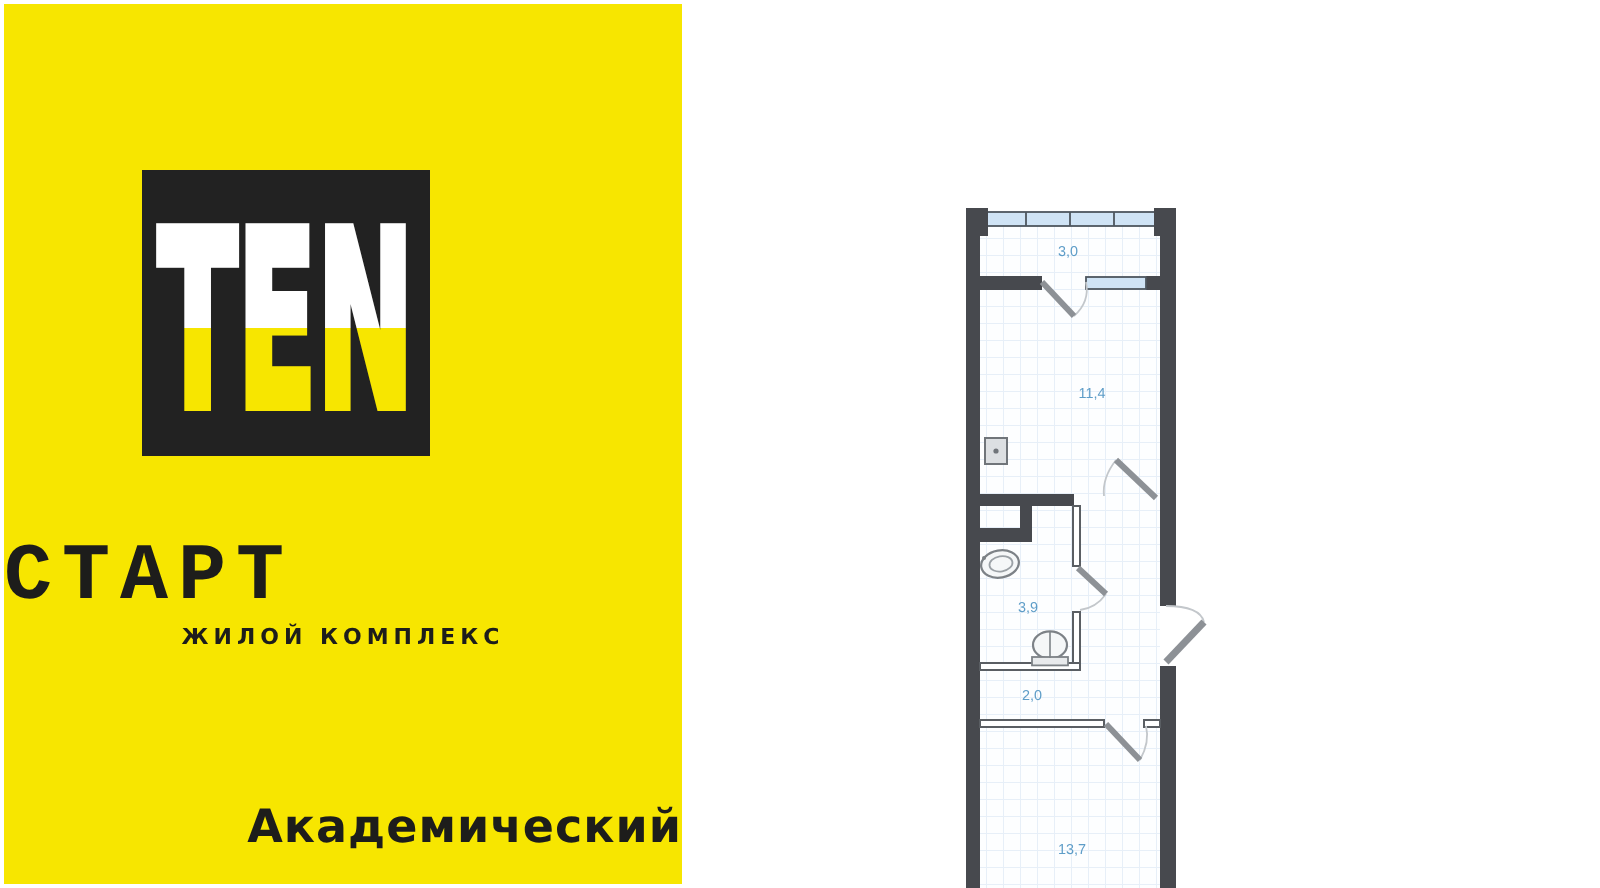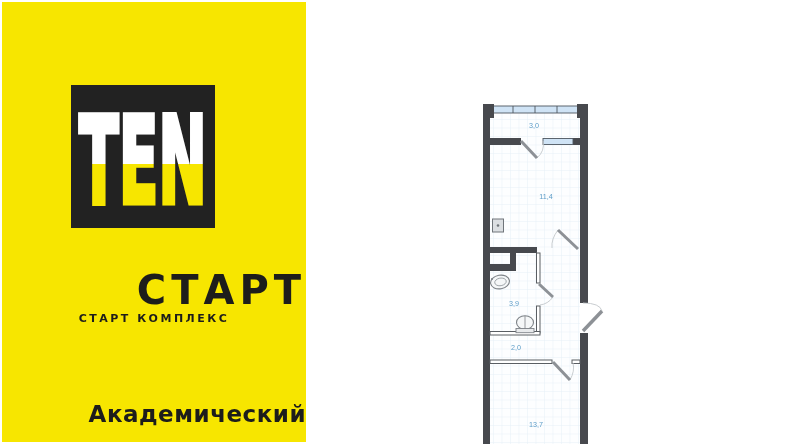--- a/index.html
+++ b/index.html
@@ -1,22 +1,22 @@
 <!DOCTYPE html>
 <html><head>
 <meta charset="utf-8">
 <style>
   html,body{margin:0;padding:0;background:#ffffff;}
   .page{position:relative;width:800px;height:444px;background:#ffffff;overflow:hidden;
         font-family:"DejaVu Sans","Liberation Sans",sans-serif;}
   
-  .banner{position:absolute;left:2px;top:2px;width:304px;height:440px;background:#F7E600;}
+  .banner{position:absolute;left:2px;top:2px;width:339px;height:440px;background:#F7E600;}
   .ten-logo{position:absolute;left:69px;top:83px;width:144px;height:143px;display:block;}
-  .project-name{position:absolute;left:0;top:268px;width:100%;text-align:right;
-        color:#1D1D1B;font-weight:bold;font-size:40px;line-height:1;letter-spacing:5px;}
+  .project-name{position:absolute;left:0;top:268px;width:100%;text-align:left;
+        color:#1D1D1B;font-weight:bold;font-size:40px;line-height:1;letter-spacing:5px;font-family:Liberation Mono, monospace;}
   .project-subtitle{position:absolute;left:0;top:310px;width:100%;text-align:center;
         color:#1D1D1B;font-weight:bold;font-size:11px;line-height:1.2;letter-spacing:2.5px;}
   .location{position:absolute;left:0;top:399px;width:100%;text-align:right;
         color:#1D1D1B;font-weight:bold;font-size:23px;line-height:1.2;letter-spacing:0.5px;}
   
   .floor-plan{position:absolute;left:475px;top:98px;width:140px;height:346px;display:block;}
   .floor-plan text{font-family:"Liberation Sans","DejaVu Sans",sans-serif;font-size:7.2px;
         fill:#5E9DC8;text-anchor:middle;}
   .logo-text{font-family:"DejaVu Sans",sans-serif;font-weight:bold;}
 </style>
@@ -34,21 +34,21 @@
           <stop offset="0.55" stop-color="#ffffff"></stop>
           <stop offset="0.55" stop-color="#F7E600"></stop>
           <stop offset="1" stop-color="#F7E600"></stop>
         </linearGradient>
       </defs>
       <rect x="0" y="0" width="144" height="143" fill="#222222"></rect>
       <text class="logo-text" x="72" y="118" text-anchor="middle" font-size="122" textLength="128" lengthAdjust="spacingAndGlyphs" fill="url(#teng)" stroke="url(#teng)" stroke-width="5">TEN</text>
     </svg>
 
     <div class="project-name">СТАРТ</div>
-    <div class="project-subtitle">СТАРТ КОМПЛЕКС</div>
+    <div class="project-subtitle">ЖИЛОЙ КОМПЛЕКС</div>
     <div class="location">Академический</div>
   </div>
 
   <svg class="floor-plan" viewBox="475 98 140 346">
     <defs>
       <pattern id="grid" width="8.5" height="8.5" patternUnits="userSpaceOnUse">
         <path d="M8.5 0 H0 V8.5" fill="none" stroke="#E7EFF8" stroke-width="1"></path>
       </pattern>
     </defs>
 

